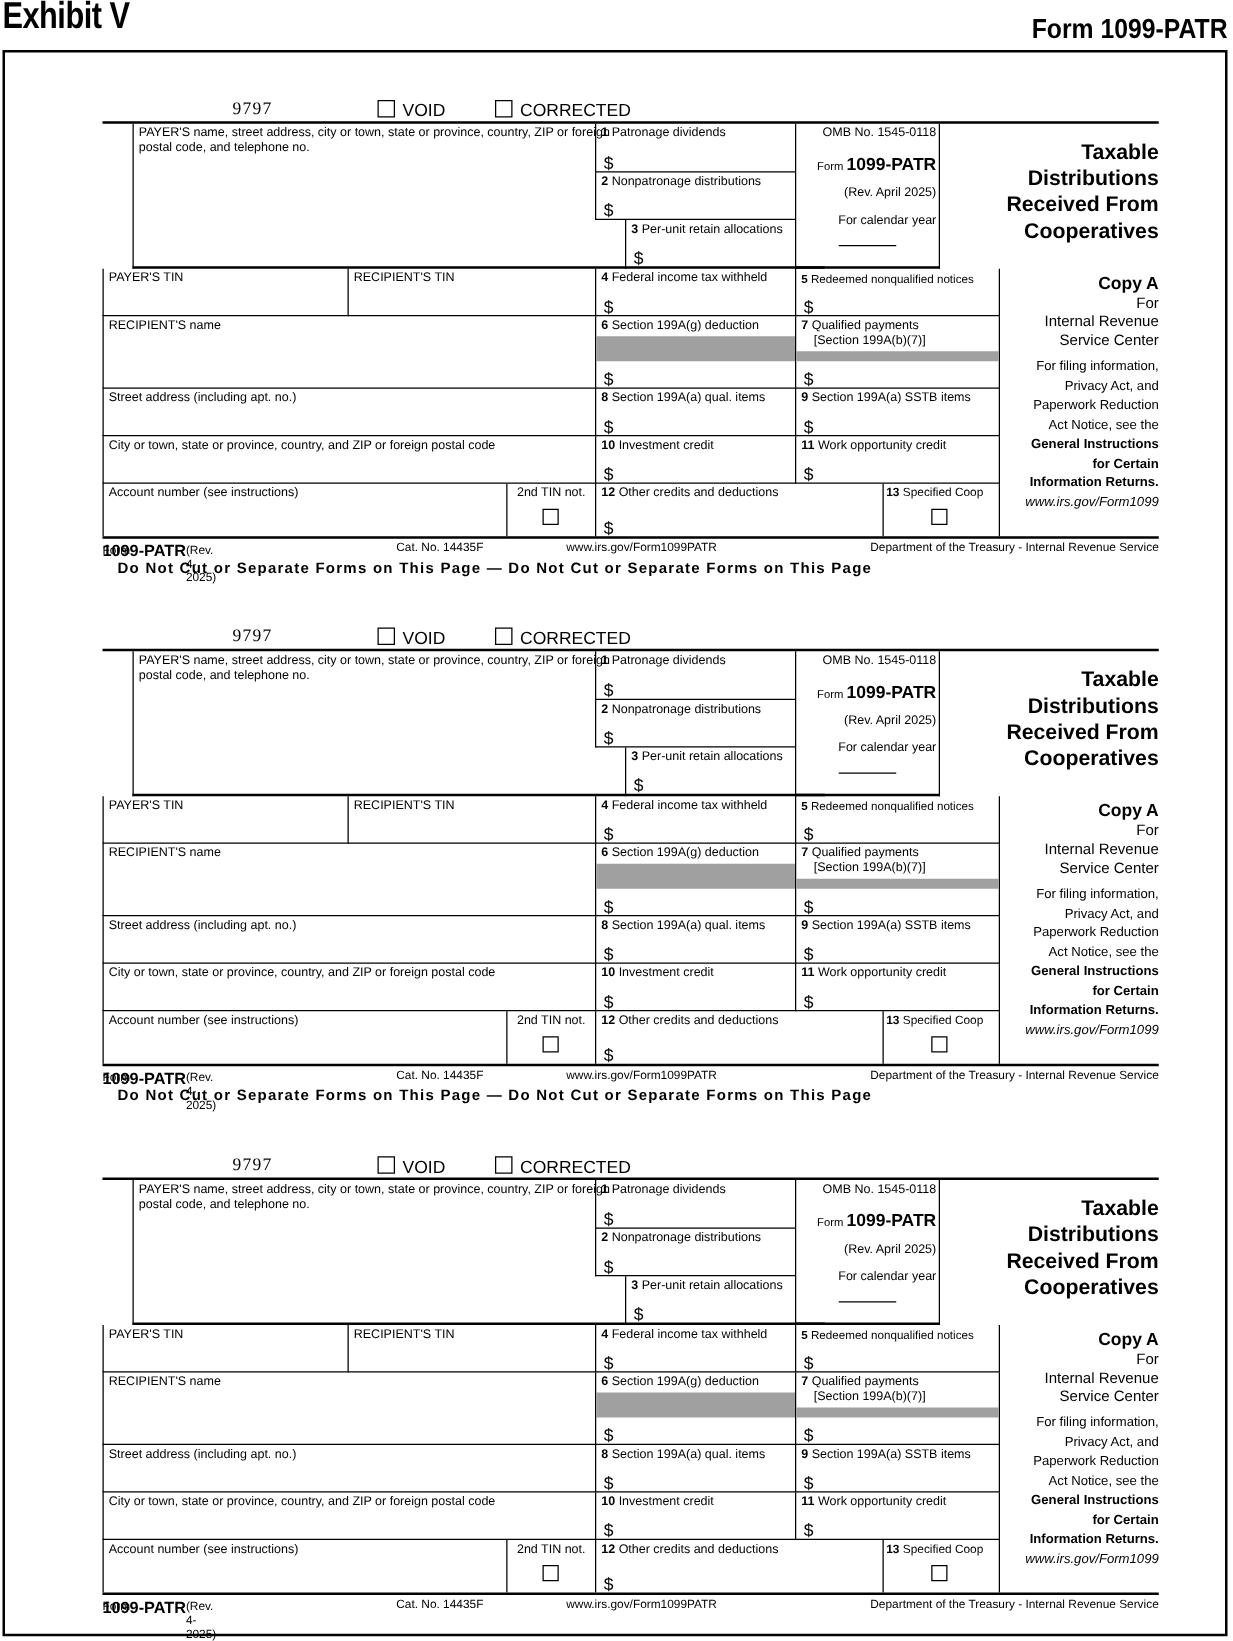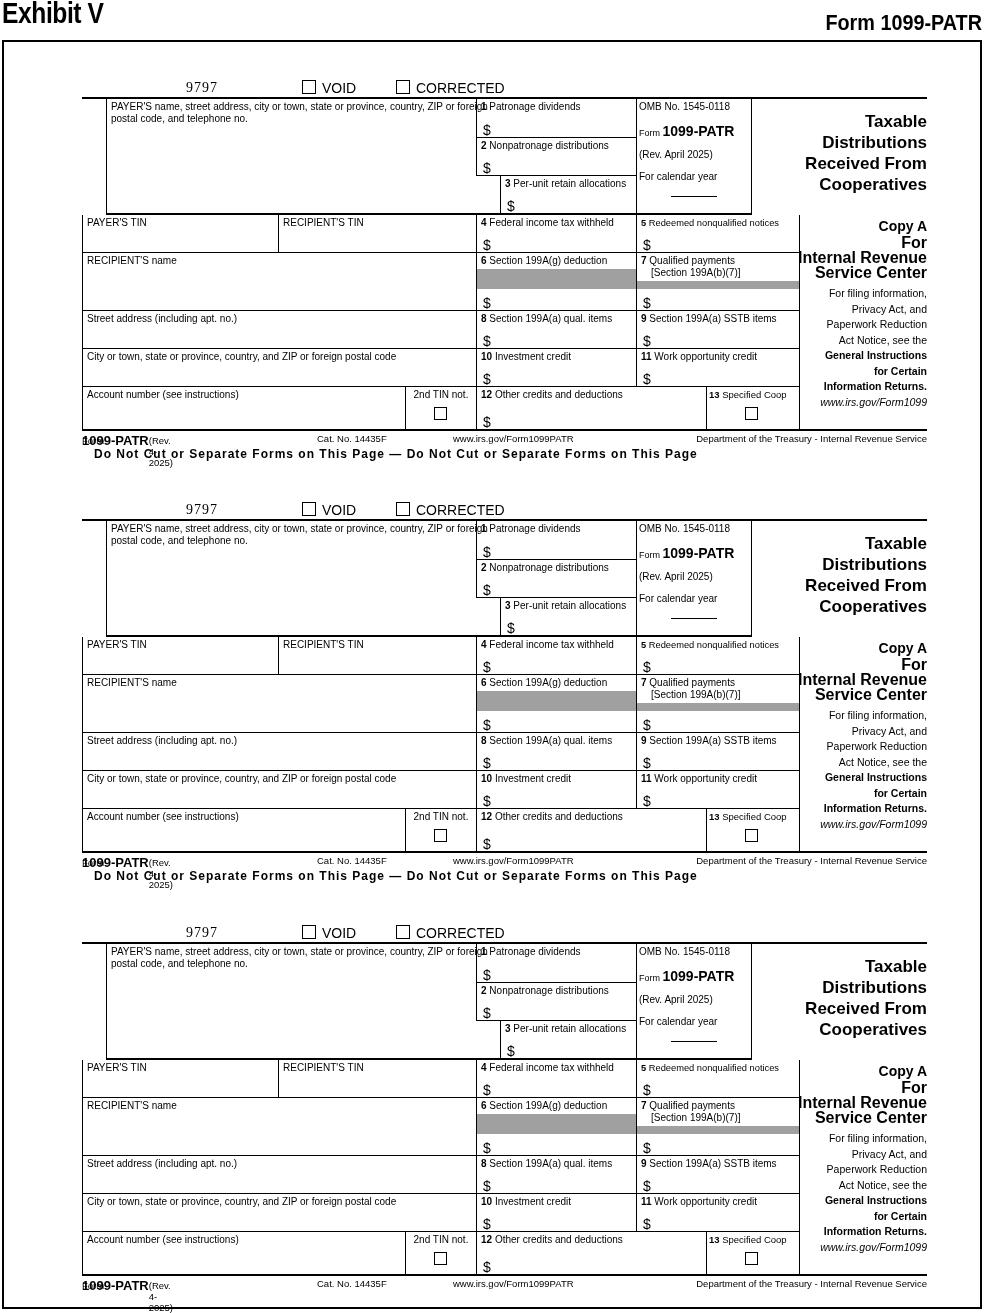--- a/index.html
+++ b/index.html
@@ -17,28 +17,28 @@
   .grid { position:absolute; left:0; top:0; width:845px; height:330px; border-top:2px solid #000; }
   .cell { position:absolute; box-sizing:border-box; font-size:10px; line-height:12px; padding:2px 4px; }
   .bl { border-left:1px solid #000; }
   .bb { border-bottom:1px solid #000; }
   .bbb { border-bottom:2px solid #000;margin-left:24px; }
   .dollar { position:absolute; left:6px; bottom:1px; font-size:14px; }
   .b { font-weight:bold; }
   .shade { position:absolute; left:0; right:0; background:#a0a0a0; }
   .chk { position:absolute; width:13px; height:13px; border:1.5px solid #000; box-sizing:border-box; }
 
-  .omb { text-align:left; font-size:10px; }
+  .omb { text-align:right; font-size:10px; }
   .formname { font-size:9px; }
   .formname b { font-size:14px; }
 
   .title { position:absolute; right:0; top:0; width:175px; text-align:right; font-weight:bold; font-size:17px; line-height:21px; padding-top:12px; }
   .copya { position:absolute; right:0; width:130px; text-align:right; font-size:10.5px; line-height:15.5px; }
   .copya .h1 { font-weight:bold; font-size:14px; line-height:18px;text-align:right; }
-  .copya .h2 { font-weight:bold; font-size:16px; line-height:15px; }
+  .copya .h2 { font-weight:normal; font-size:12px; line-height:15px; }
   .copya .it { font-style:italic; }
 
   .footer { position:absolute; left:0; top:332px; width:845px; height:14px; font-size:9.5px; border-top:2px solid #000; }
   .footer span { position:absolute; top:2px; }
   .footer .fn b { font-size:13px; }
   .donot { position:absolute; left:12px; top:350px; width:845px; font-weight:bold; font-size:12px; letter-spacing:1px; white-space:nowrap; }
 </style>
 </head>
 <body>
 

